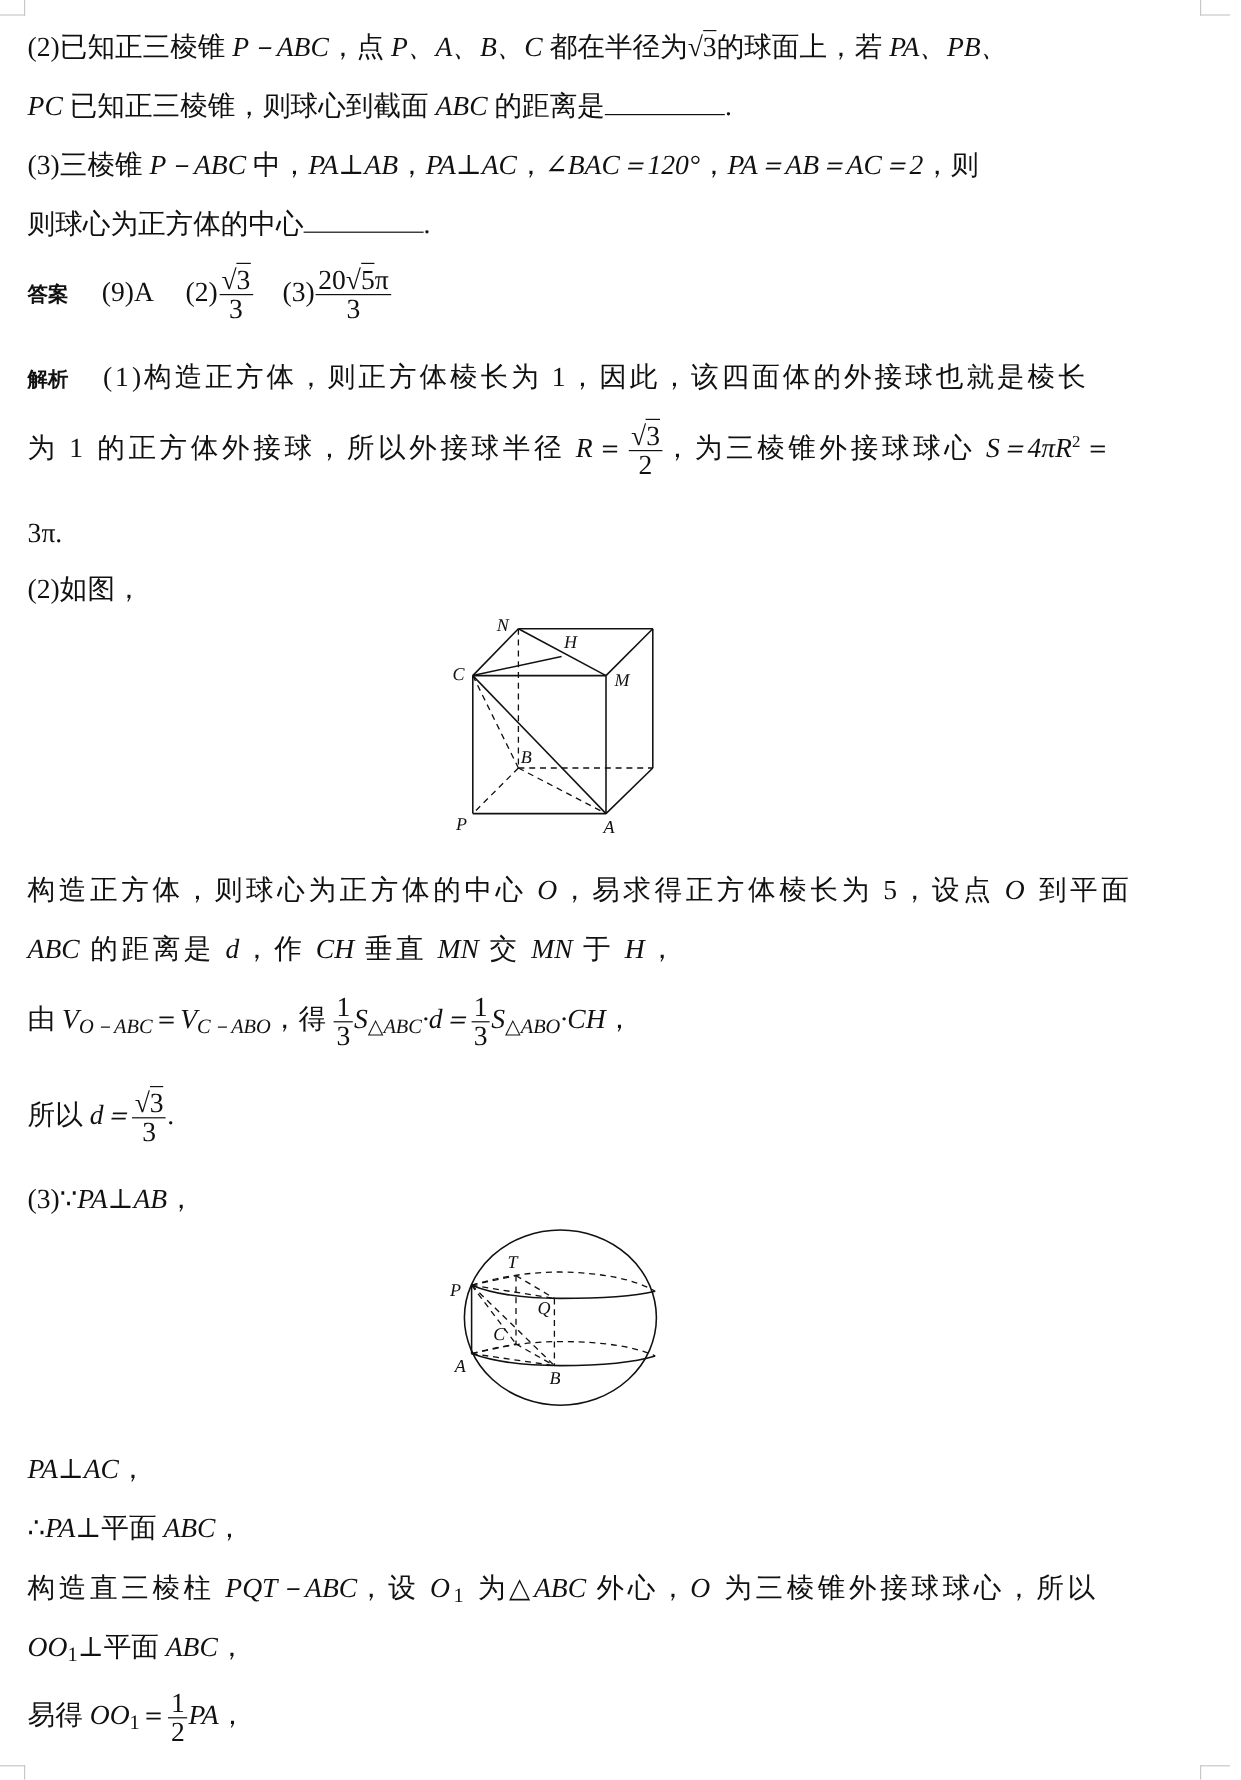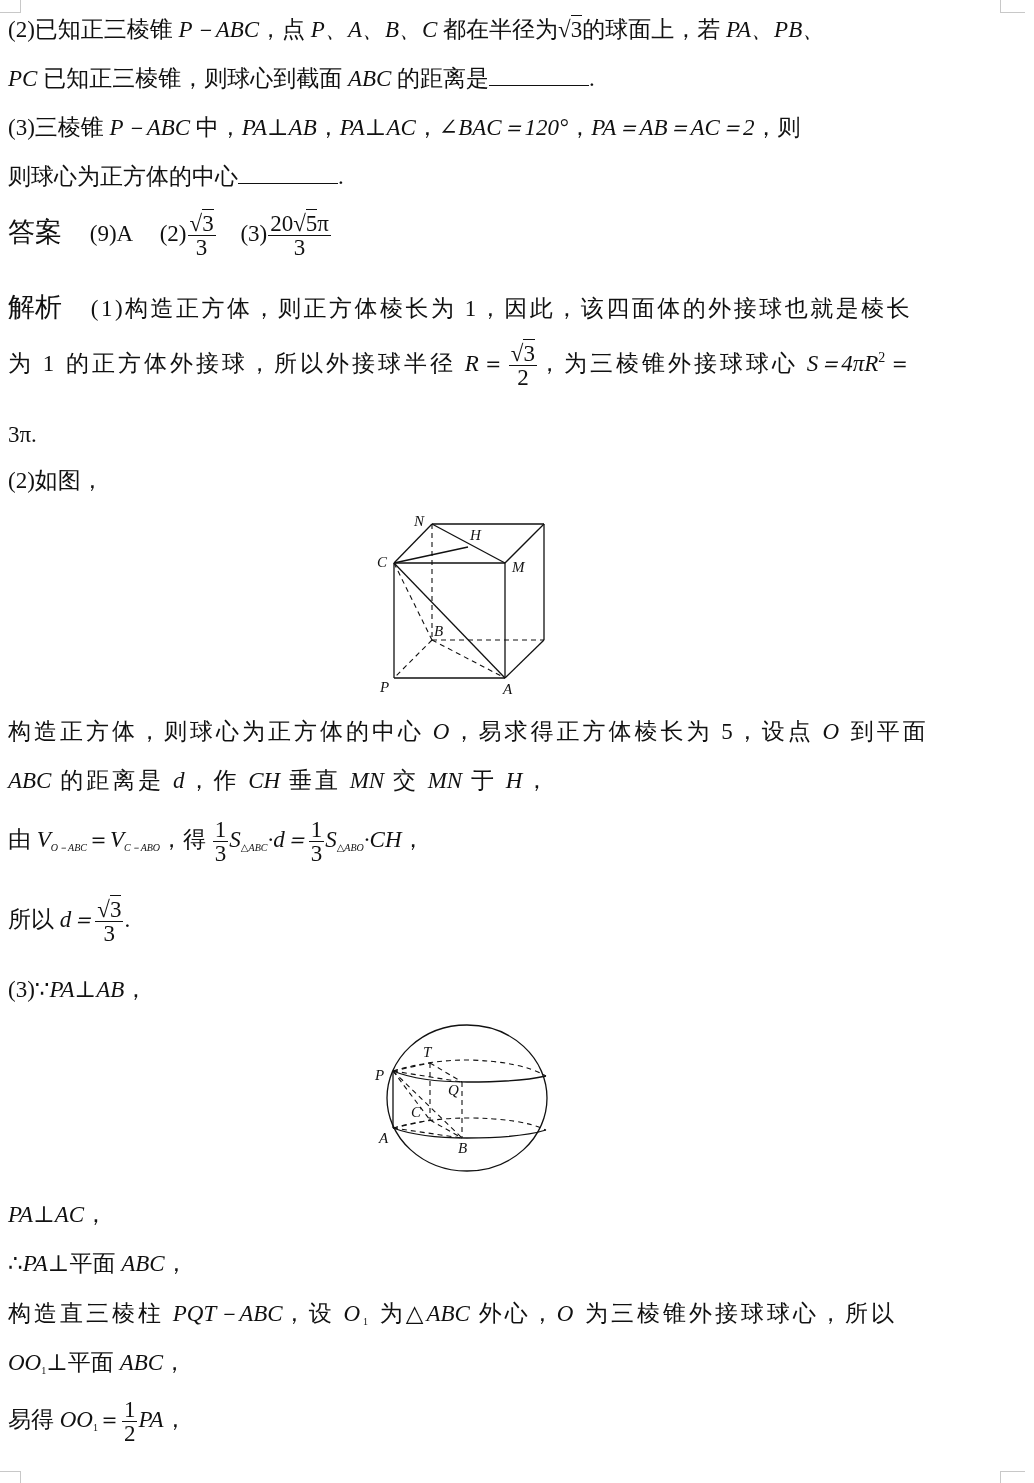--- a/index.html
+++ b/index.html
@@ -3,31 +3,31 @@
 <meta charset="utf-8">
 <style>
   html, body { margin:0; padding:0; background:#ffffff; }
   body { width:1034px; height:1483px; position:relative; overflow:hidden;
          font-family:"Liberation Serif","DejaVu Serif",serif; color:#111; font-size:23px; }
   .corner { position:absolute; border-color:#c8c8c8; border-style:solid; width:20px; height:12px; }
   .c-tl { left:0; top:0; border-width:0 1px 1px 0; }
   .c-tr { left:1000px; top:0; border-width:0 0 1px 1px; width:24px; }
   .c-bl { left:0; top:1471px; border-width:1px 1px 0 0; }
   .c-br { left:1000px; top:1471px; border-width:1px 0 0 1px; width:24px; }
-  .line { position:absolute; left:8px; white-space:nowrap; line-height:1; }
+  .line { position:absolute; left:23px; white-space:nowrap; line-height:1;margin-top:10px; }
   i, .it { font-style:italic; }
   .sp { letter-spacing:3px; }
   .blank { display:inline-block; width:100px; border-bottom:1px solid #111; height:18px; vertical-align:baseline; }
   .frac { display:inline-block; vertical-align:middle; text-align:center; line-height:1; margin:0 1px; }
   .frac .num { display:block; padding:0 2px; border-bottom:1.4px solid #111; }
   .frac .den { display:block; padding:0 2px; }
   .sqrt { display:inline-block; }
   .sqrt .rad { border-top:1.4px solid #111; padding-top:1px; }
-  .bold { font-weight:normal; font-family:"DejaVu Sans","Liberation Sans",sans-serif; font-size:27px; }
-  sub { font-size:10px; vertical-align:-4px; font-style:italic; }
+  .bold { font-weight:bold; font-family:"DejaVu Sans","Liberation Sans",sans-serif; font-size:17px; }
+  sub { font-size:17px; vertical-align:-4px; font-style:italic; }
   sub.n { font-style:normal; }
   sup { font-size:14px; }
   .fig { position:absolute; }
   .fig text { font-family:"Liberation Serif",serif; font-style:italic; font-size:15px; fill:#111; }
 </style>
 </head>
 <body>
 
 <div class="corner c-tl"></div>
 <div class="corner c-tr"></div>

